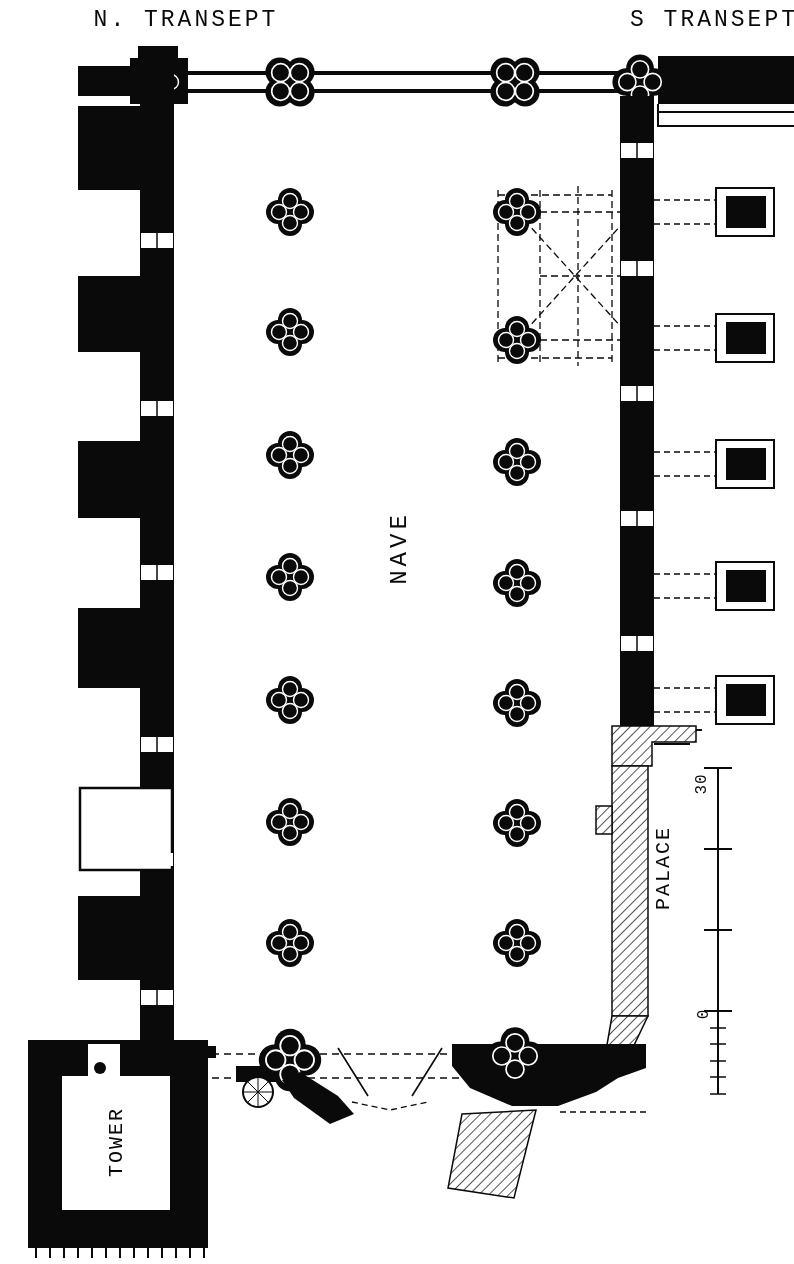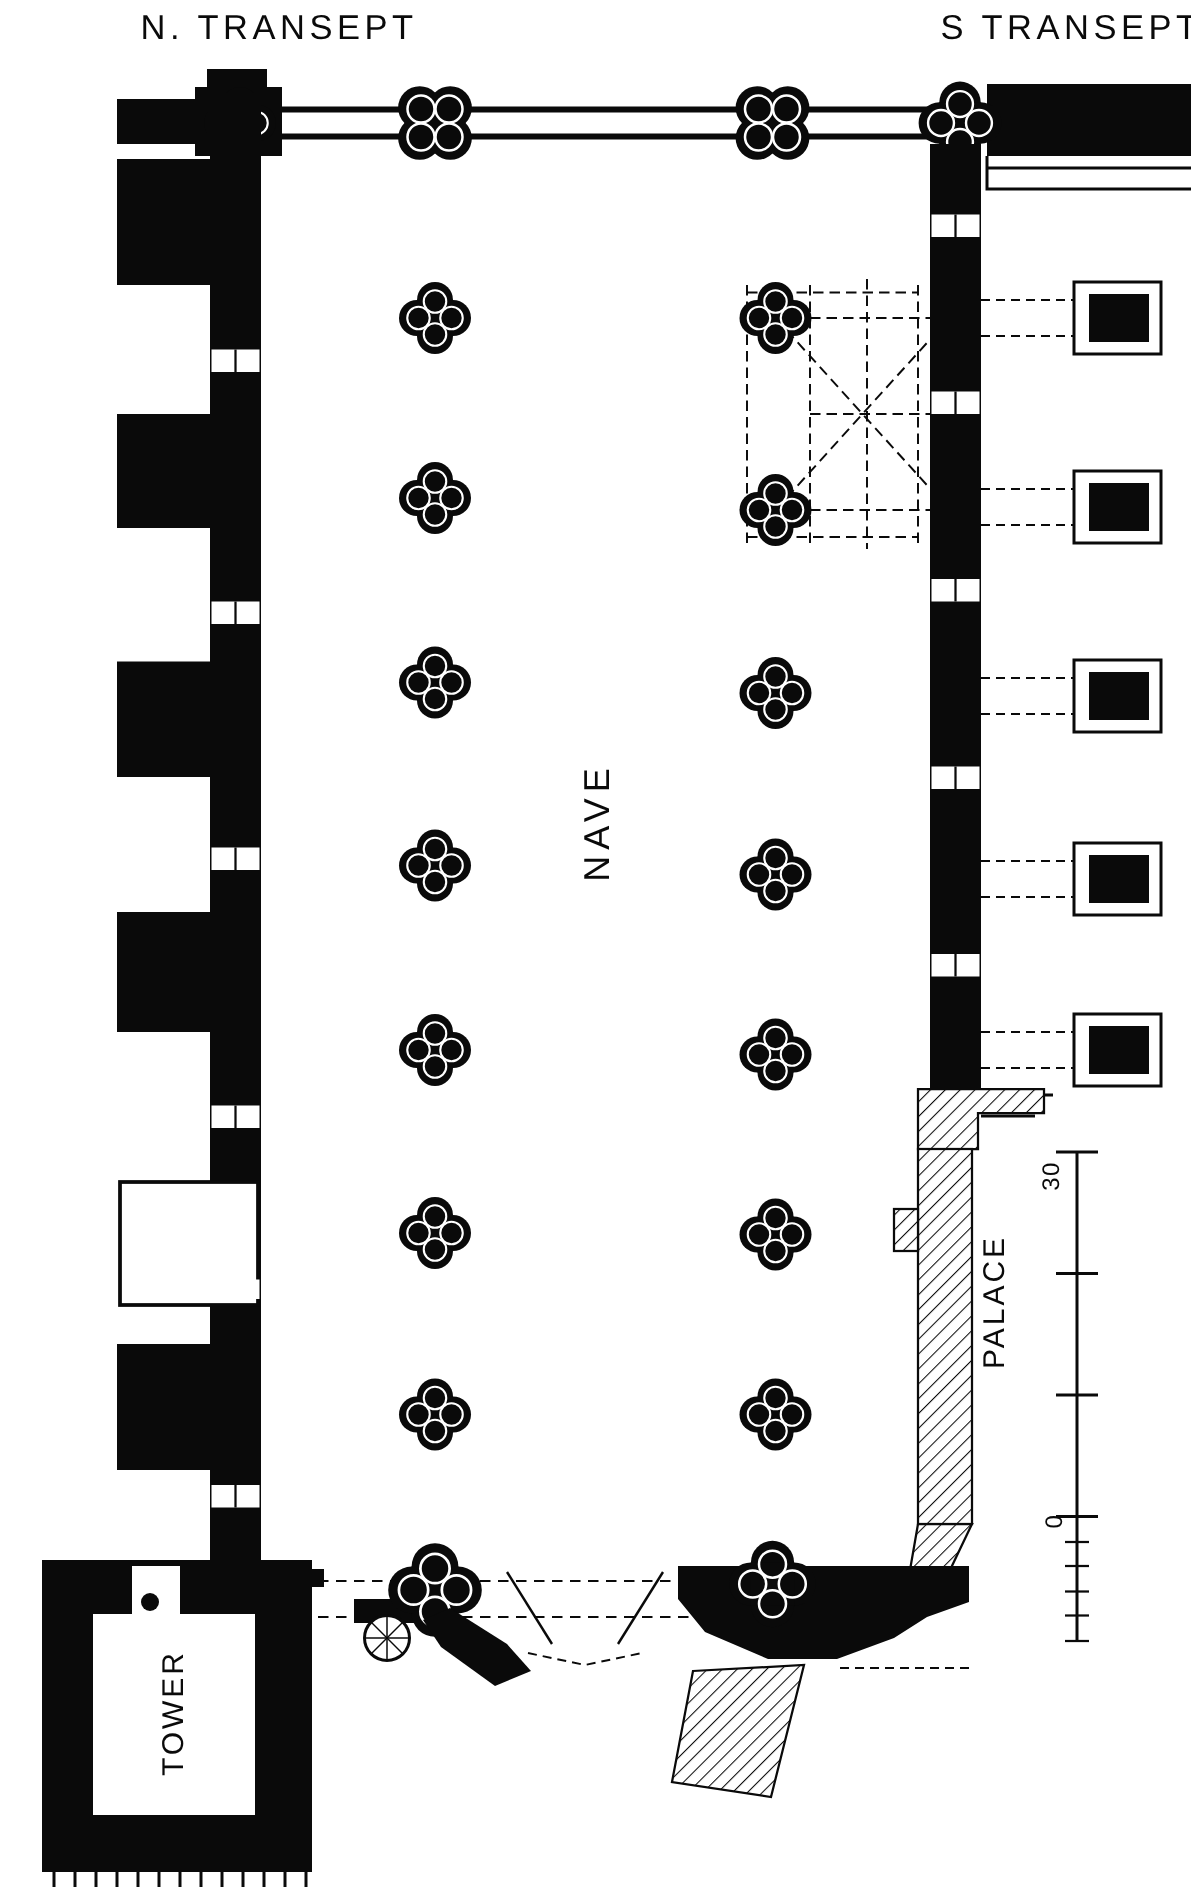--- a/index.html
+++ b/index.html
@@ -1,17 +1,17 @@
 <!DOCTYPE html>
 <html><head>
 <meta charset="utf-8">
 <style>
   html,body{margin:0;padding:0;background:#ffffff;}
   .page{position:relative;width:794px;height:1264px;background:#fca5a5;overflow:hidden;
-        font-family:Liberation Sans, sans-serif;}
+        font-family:Liberation Mono, monospace;}
   svg{position:absolute;left:0;top:0;}
   text{fill:#0a0a0a;}
   .lbl-h{font-size:23px;letter-spacing:3px;}
   .lbl-v{font-size:24px;letter-spacing:4px;}
   .lbl-v-sm{font-size:20px;letter-spacing:2px;}
   .lbl-num{font-size:16px;letter-spacing:1px;}
 </style>
 </head>
 <body>
 

